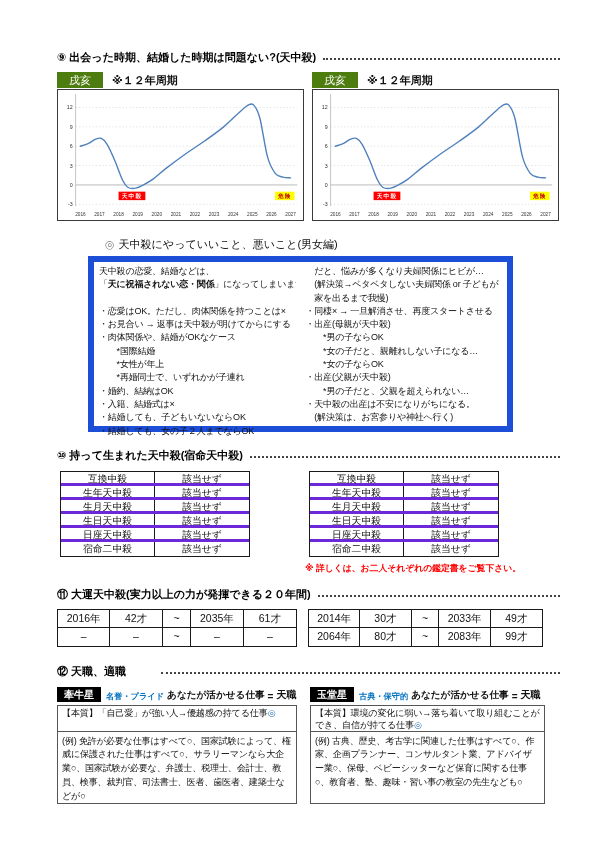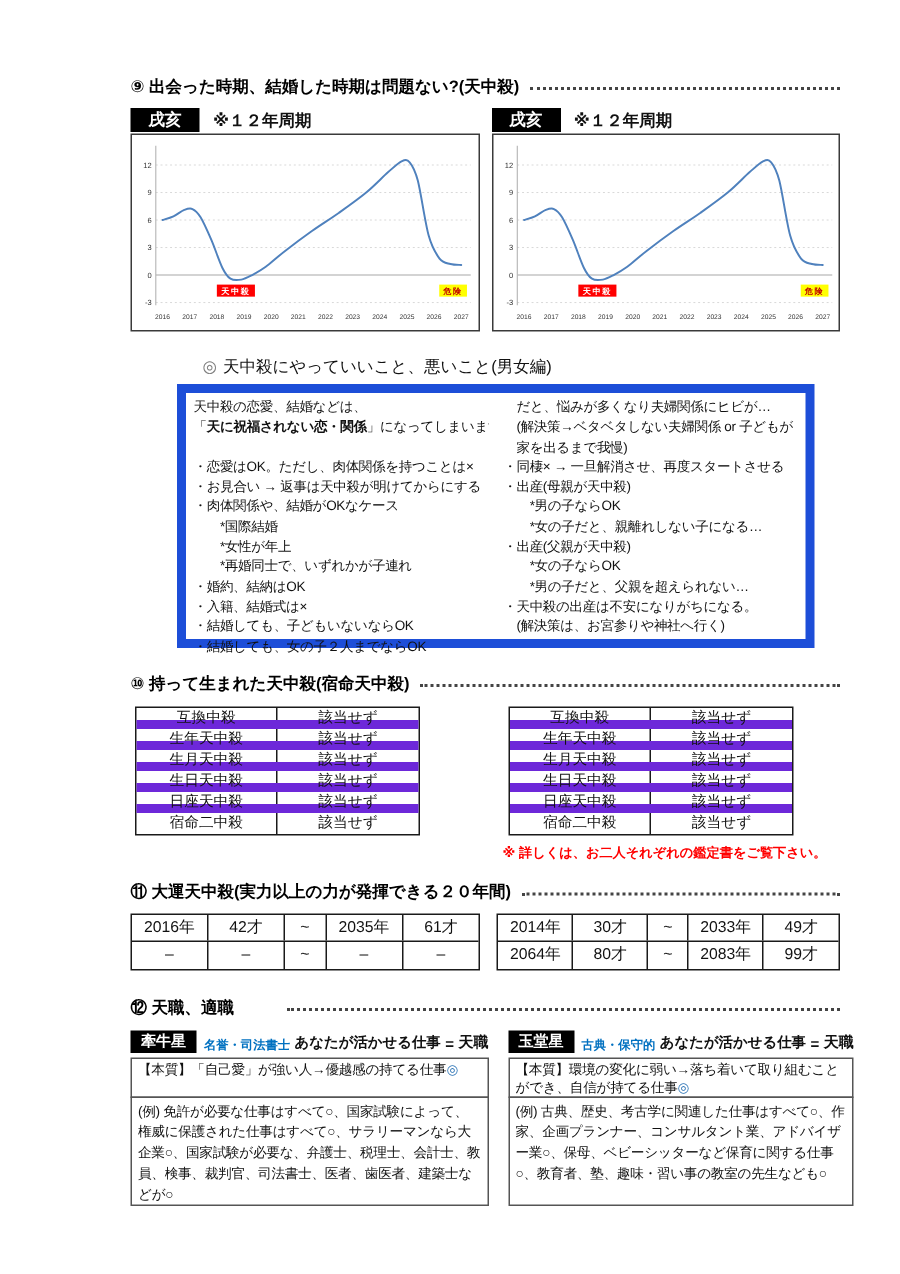--- a/index.html
+++ b/index.html
@@ -1,43 +1,43 @@
 <!DOCTYPE html>
 <html><head>
 <meta charset="utf-8">
 <style>
 *{margin:0;padding:0;box-sizing:border-box}
 html,body{background:#fff}
 body{width:600px;height:849px;font-family:"Liberation Sans","DejaVu Sans",sans-serif;color:#111;overflow:hidden}
-.page{position:relative;width:600px;height:676px;padding:50px 40px 0 87px;background:#fff}
+.page{position:relative;width:600px;height:676px;padding:50px 40px 0 57px;background:#fff}
 .sec-head{display:flex;align-items:center;gap:7px;font-size:11px;font-weight:bold;color:#000}
 .leader{flex:1;height:0;border-top:2px dotted #444;margin-top:3px}
 .gap-lead{margin-left:28px}
 
 .charts{display:flex;gap:8px;margin-top:7px}
 .panel{width:247px}
 .panel-head{display:flex;align-items:center;margin-bottom:1px}
-.tag{background:#000000;color:#fff;font-weight:bold;font-size:11px;line-height:16px;padding:0 12px}
+.tag{background:#4d7c0f;color:#fff;font-weight:normal;font-size:11px;line-height:16px;padding:0 12px}
 .cycle{font-size:11px;font-weight:bold;margin-left:9px}
 .chartbox{border:1px solid #3a3a3a;height:132px;background:#fff}
 svg.chart{display:block;width:100%;height:100%}
 svg.chart text{font-family:inherit}
 
 .advice{margin-top:16px}
 .advice-title{font-size:11px;font-weight:normal;margin-left:48px}
 .advice-title .mark{color:#7f7f7f;margin-right:4px}
 .advice-box{margin-left:31px;margin-top:4px;width:425px;height:176px;border:6px solid #1d4ed8;display:flex;padding:3px 0}
 .advice-col{width:50%;padding:0 5px;font-size:9px;line-height:13.3px;letter-spacing:-.2px}
 .advice-col .line{white-space:nowrap;overflow:hidden;height:13.3px}
 
 .s10-tables{display:flex;margin-top:8px}
 .t10{width:190px;border:1px solid #1a1a1a}
 .t10.left{margin-left:3px}
 .t10.right{margin-left:59px}
-.t10row{display:flex;border-bottom:6px solid #6d28d9;height:14px}
+.t10row{display:flex;border-bottom:3px solid #6d28d9;height:14px}
 .t10row:last-child{border-bottom:none}
 .t10cell{width:50%;text-align:center;font-size:9.8px;line-height:13px}
 .t10cell.c0{border-right:1px solid #1a1a1a}
 .s10-note{color:#ff0000;font-weight:bold;font-size:8.8px;margin:6px 0 0 248px}
 
 .s11{margin-top:12px}
 .s11-tables{display:flex;margin-top:7px;gap:11px}
 .t11{border:1px solid #1a1a1a;width:240px}
 .t11.right{width:235px}
 .t11row{display:flex;border-bottom:1px solid #1a1a1a;height:18px}
@@ -179,22 +179,22 @@
       <div class="advice-col">
         <div>
 
             <div class="line">　だと、悩みが多くなり夫婦関係にヒビが…</div>
             <div class="line">　(解決策→ベタベタしない夫婦関係 or 子どもが</div>
             <div class="line">　家を出るまで我慢)</div>
             <div class="line">・同棲× → 一旦解消させ、再度スタートさせる</div>
             <div class="line">・出産(母親が天中殺)</div>
             <div class="line">　　*男の子ならOK</div>
             <div class="line">　　*女の子だと、親離れしない子になる…</div>
+            <div class="line">　　*女の子ならOK</div>
             <div class="line">・出産(父親が天中殺)</div>
-            <div class="line">　　*女の子ならOK</div>
             <div class="line">　　*男の子だと、父親を超えられない…</div>
             <div class="line">・天中殺の出産は不安になりがちになる。</div>
             <div class="line">　(解決策は、お宮参りや神社へ行く)</div>
           </div>
       </div>
     </div>
   </div>
 
   <div class="sec-head" style="margin-top:16px">
     <span>⑩ 持って生まれた天中殺(宿命天中殺)</span>
@@ -303,21 +303,21 @@
 
   <div class="s12">
     <div class="sec-head">
       <span>⑫ 天職、適職</span>
       <span class="leader gap-lead"></span>
     </div>
     <div class="jobs">
       <div class="job left">
         <div class="job-head">
           <span class="job-star">牽牛星</span>
-          <span class="job-key">名誉・司法書士</span>
+          <span class="job-key">名誉・プライド</span>
           <span class="job-headline">あなたが活かせる仕事</span>
           <span class="job-eq">=</span>
           <span class="job-result">天職</span>
         </div>
         <div class="job-essence"><span>【本質】「自己愛」が強い人→優越感の持てる仕事</span><span class="mark">◎</span></div>
         <div class="job-example">(例) 免許が必要な仕事はすべて○、国家試験によって、権威に保護された仕事はすべて○、サラリーマンなら大企業○、国家試験が必要な、弁護士、税理士、会計士、教員、検事、裁判官、司法書士、医者、歯医者、建築士などが○</div>
       </div>
       <div class="job right">
         <div class="job-head">
           <span class="job-star">玉堂星</span>

